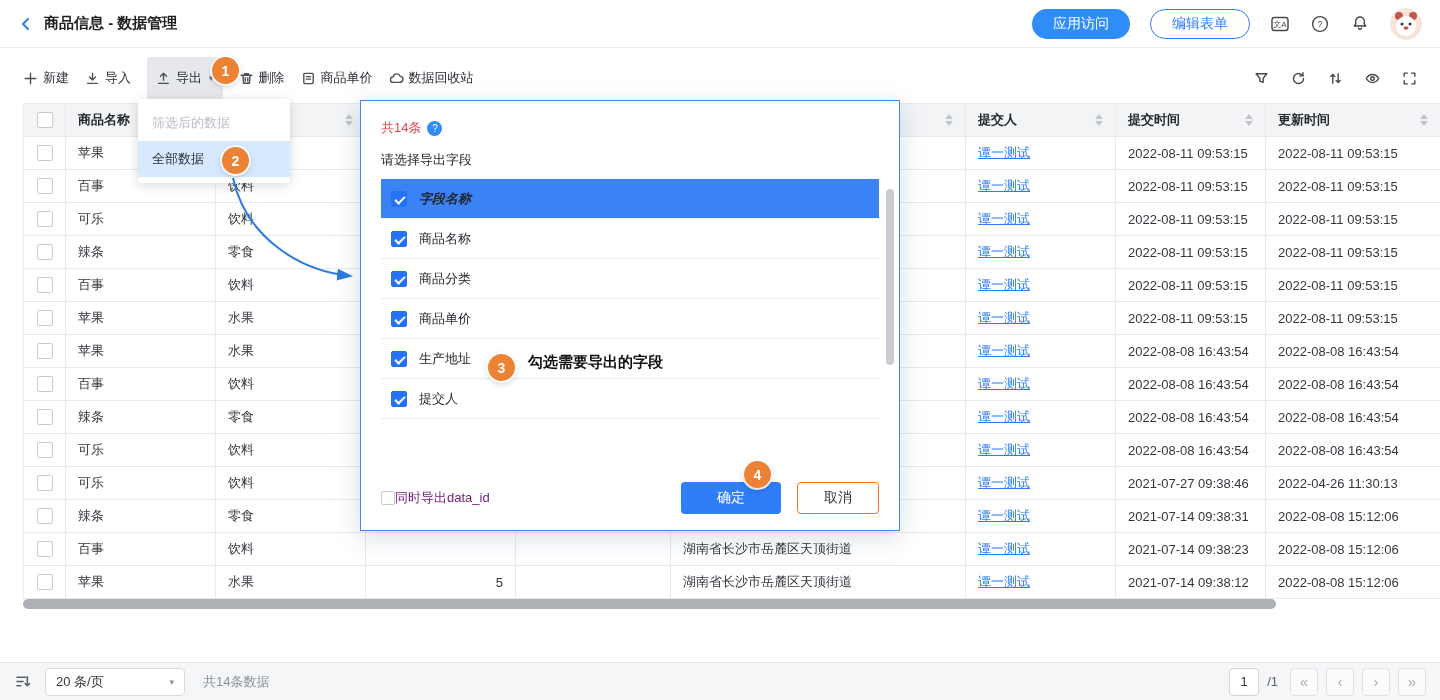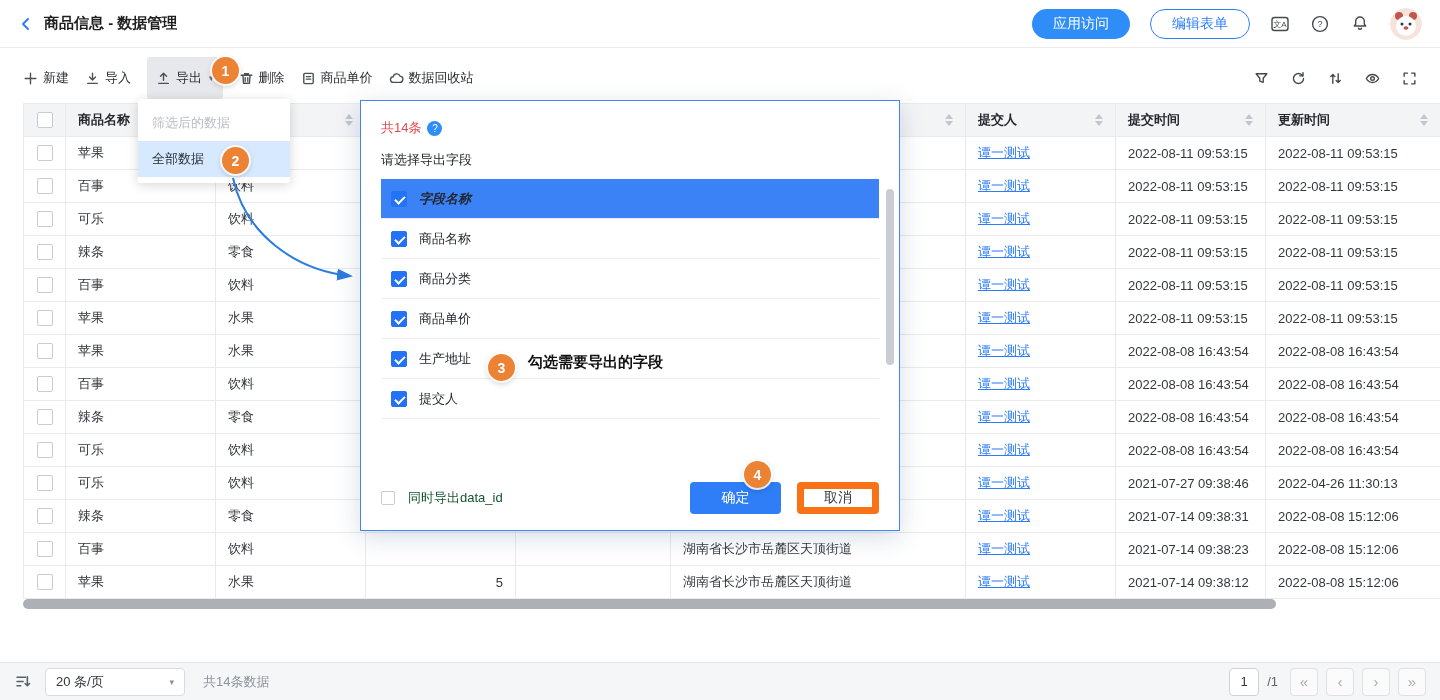--- a/index.html
+++ b/index.html
@@ -91,25 +91,25 @@
   .count-red{color:#e5484d;font-size:13px;}
   .qicon{width:15px;height:15px;border-radius:50%;background:#2e8df6;color:#fff;font-size:10px;
     display:flex;align-items:center;justify-content:center;flex:none;cursor:pointer;}
   .select-tip{font-size:13px;color:#23272d;margin-top:14px;}
   .field-list{margin-top:10px;}
   .field-row{height:40px;display:flex;align-items:center;gap:12px;padding:0 10px;
     border-bottom:1px solid #ededf0;font-size:13px;color:#23272d;cursor:pointer;}
   .field-row.first{background:#3b82f6;font-weight:bold;font-style:italic;}
   .mscroll{position:absolute;right:5px;top:88px;width:8px;height:176px;background:#c9ccd2;border-radius:4px;}
   .modal-foot{display:flex;align-items:center;padding:12px 20px 16px;flex:none;}
-  .dataid{display:flex;align-items:center;gap:13px;font-size:13px;color:#14532d;cursor:pointer;}
+  .dataid{display:flex;align-items:center;gap:0;font-size:13px;color:#701a75;cursor:pointer;}
   .modal-btns{margin-left:auto;display:flex;gap:16px;}
-  .btn-ok{width:91px;height:32px;background:#2f7ef7;color:#fff;border:none;border-radius:4px;
+  .btn-ok{width:100px;height:32px;background:#2f7ef7;color:#fff;border:none;border-radius:4px;
     font-size:14px;cursor:pointer;font-family:inherit;}
-  .btn-cancel{width:82px;height:32px;background:#fff;color:#33373d;border:7px solid #f97316;
+  .btn-cancel{width:82px;height:32px;background:#fff;color:#33373d;border:1px solid #f97316;
     border-radius:4px;font-size:14px;cursor:pointer;font-family:Liberation Mono, monospace;}
 
   
   .badge{position:absolute;width:27px;height:27px;border-radius:50%;background:#ec8334;color:#fff;
     font-size:14px;font-weight:bold;display:flex;align-items:center;justify-content:center;z-index:60;
     box-shadow:0 0 0 2px rgba(255,255,255,.85),0 2px 6px rgba(0,0,0,.25);}
   .b1{left:212px;top:57px;}
   .b2{left:222px;top:147px;}
   .b3{left:488px;top:354px;}
   .b4{left:744px;top:461px;}

